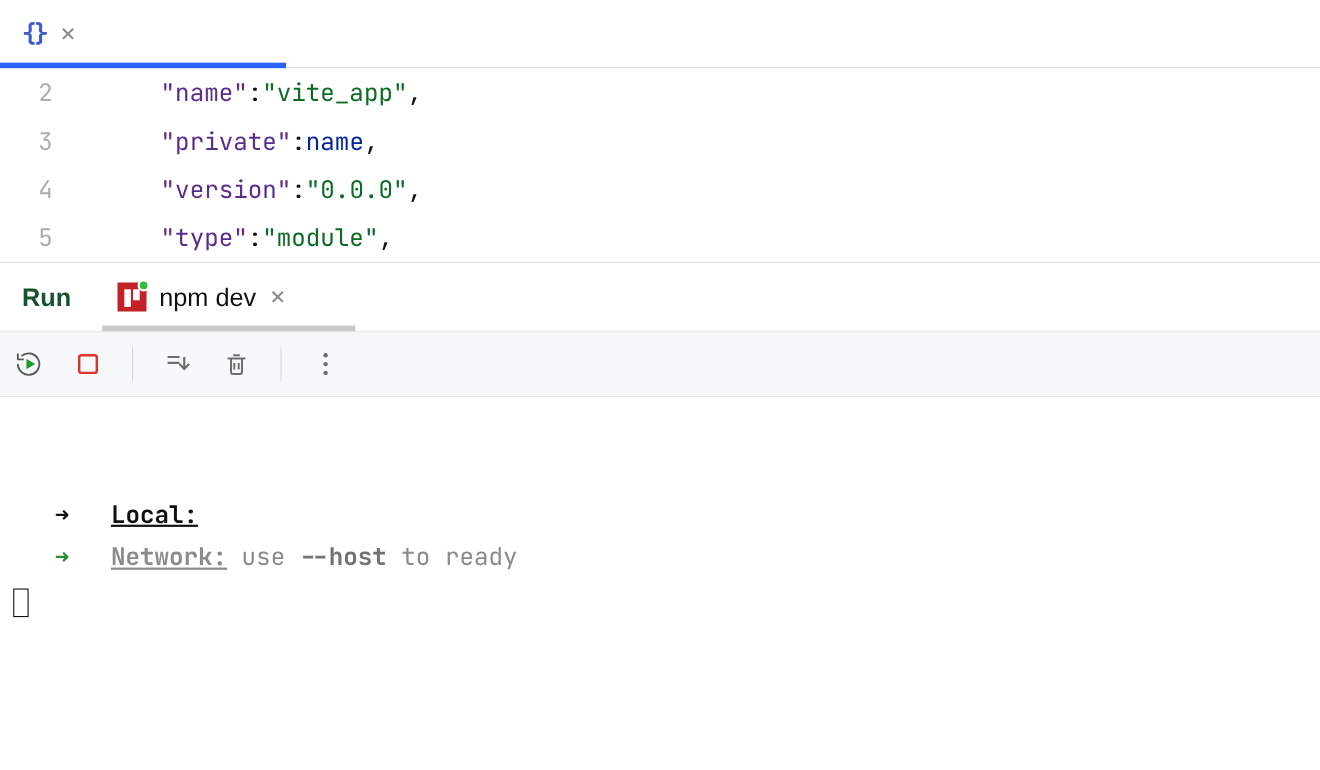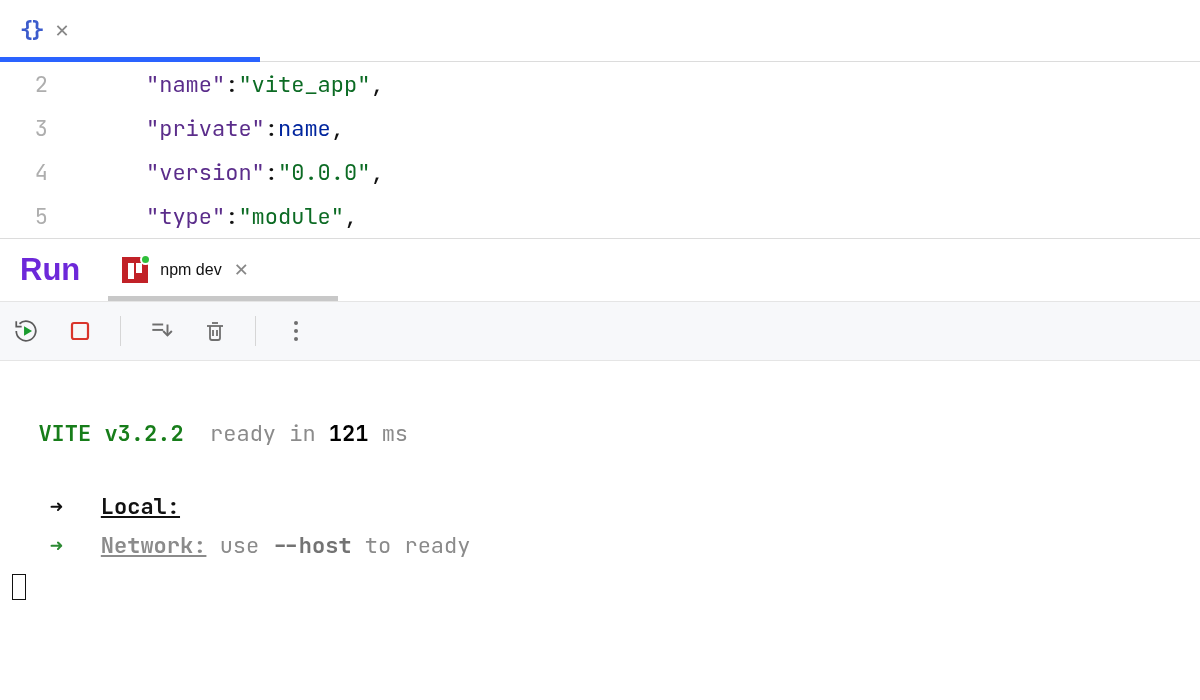--- a/index.html
+++ b/index.html
@@ -83,21 +83,21 @@
   .run-header {
     height: 62px;
     display: flex;
     align-items: stretch;
     background: #fff;
     position: relative;
   }
   .run-title {
     display: flex; align-items: center;
     padding: 0 28px 0 20px;
-    font-size: 31px; font-weight: 700; color: #6d28d9;
+    font-size: 23px; font-weight: 700; color: #14532d;
   }
   .run-tab {
     display: flex; align-items: center; gap: 12px;
     padding: 0 16px 0 14px;
     position: relative;
     cursor: pointer;
   }
   .run-tab .underline2 {
     position: absolute; left: 0; bottom: 0;
     height: 5px; width: 230px; background: #c8c8c8;
@@ -117,21 +117,21 @@
   .npm-icon::after {
     content: ""; position: absolute;
     top: 5px; right: 5px; width: 6px; height: 10px;
     background: #fff;
   }
   .npm-dot {
     position: absolute; top: -4px; right: -4px;
     width: 11px; height: 11px; border-radius: 50%;
     background: #2fbf3a; border: 2px solid #fff;
   }
-  .run-tab-label { font-size: 16px; color: #111; }
+  .run-tab-label { font-size: 23px; color: #111; }
   
   .run-toolbar {
     height: 60px;
     background: #f7f8fa;
     border-top: 1px solid #e5e5e5;
     border-bottom: 1px solid #e5e5e5;
     display: flex;
     align-items: center;
     gap: 26px;
     padding: 0 12px;
@@ -262,30 +262,20 @@
       <svg width="6" height="24" viewBox="0 0 6 24" fill="#6e6e6e">
           <circle cx="3" cy="4" r="2"></circle>
           <circle cx="3" cy="12" r="2"></circle>
           <circle cx="3" cy="20" r="2"></circle>
         </svg>
     </span>
   </div>
 
   <div class="console">
     <div style="height:30px"></div>
-    <div class="cline">
-      <span>  </span>
-      <span class="vite-green">VITE</span>
-      <span class="vite-green"> </span>
-      <span class="vite-green">v3.2.2</span>
-      <span>  </span>
-      <span class="grey">ready in </span>
-      <span class="time-num">121</span>
-      <span class="grey"> ms</span>
-    </div>
     <div style="height:34px"></div>
     <div class="cline">
       <span>  </span><span class="arrow">➜</span><span>  </span>
       <span class="lbl-key">Local:</span>
       <span>   </span>
     </div>
     <div class="cline">
       <span>  </span><span class="arrow green">➜</span><span>  </span>
       <span class="grey lbl-key">Network:</span>
       <span> </span>

